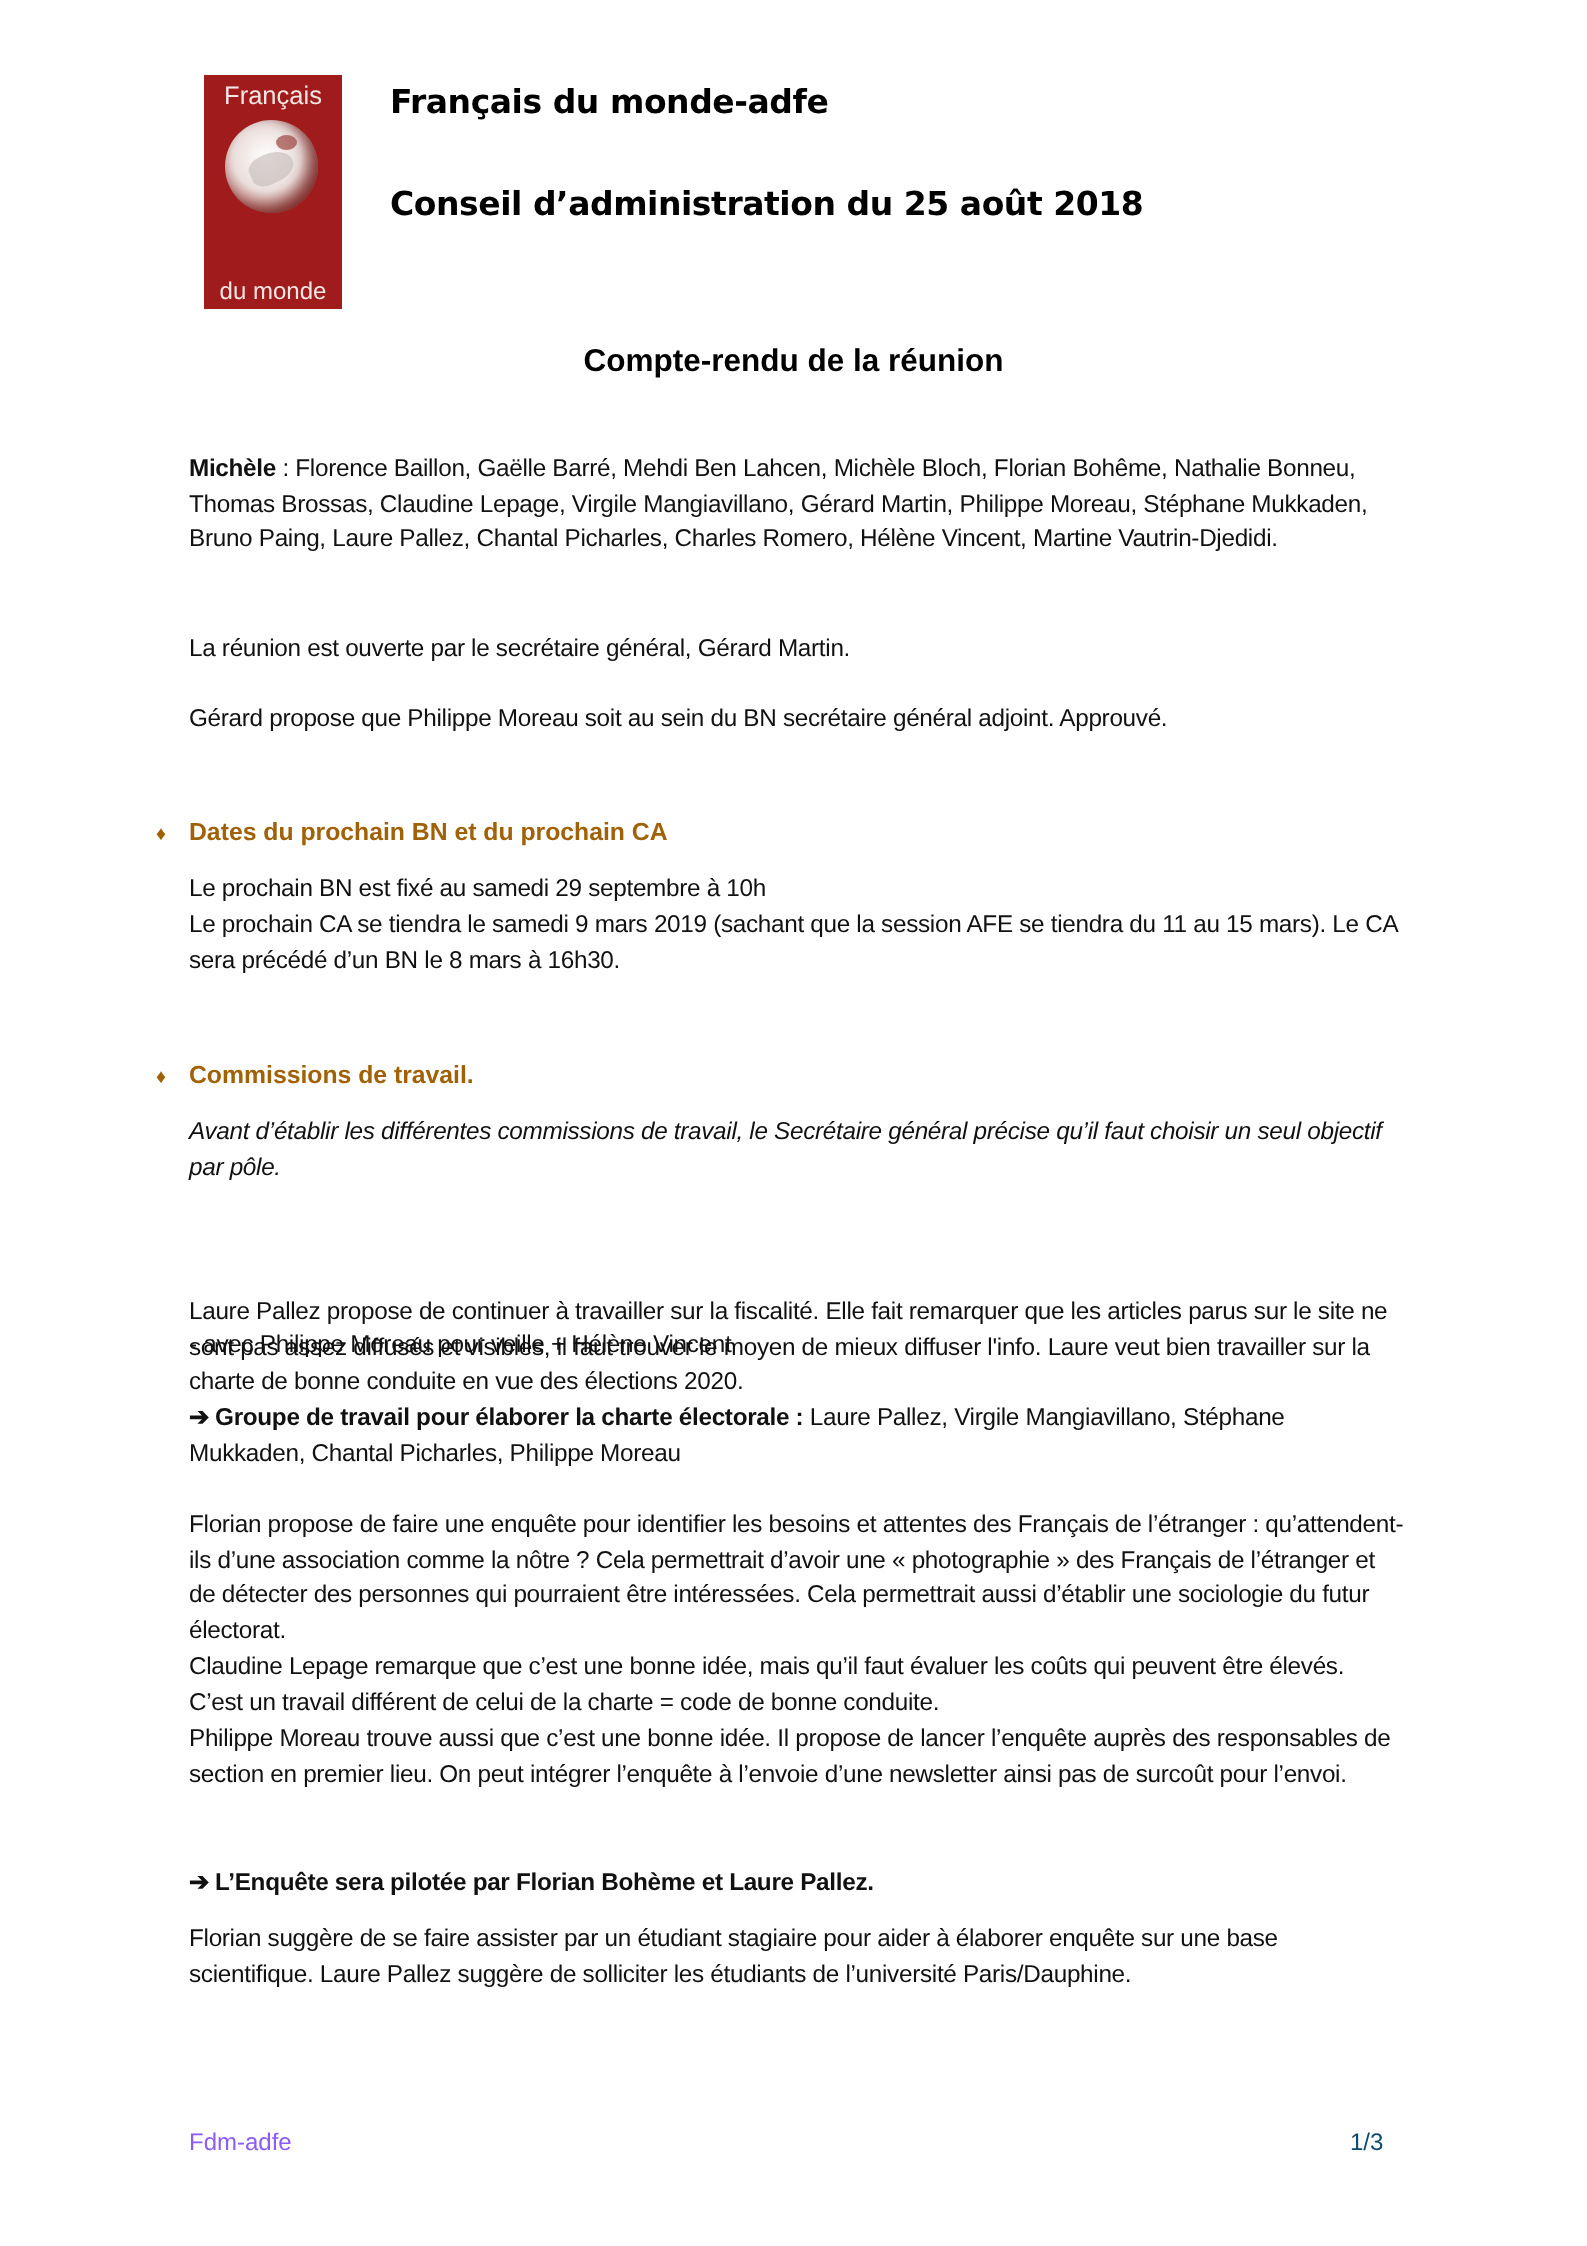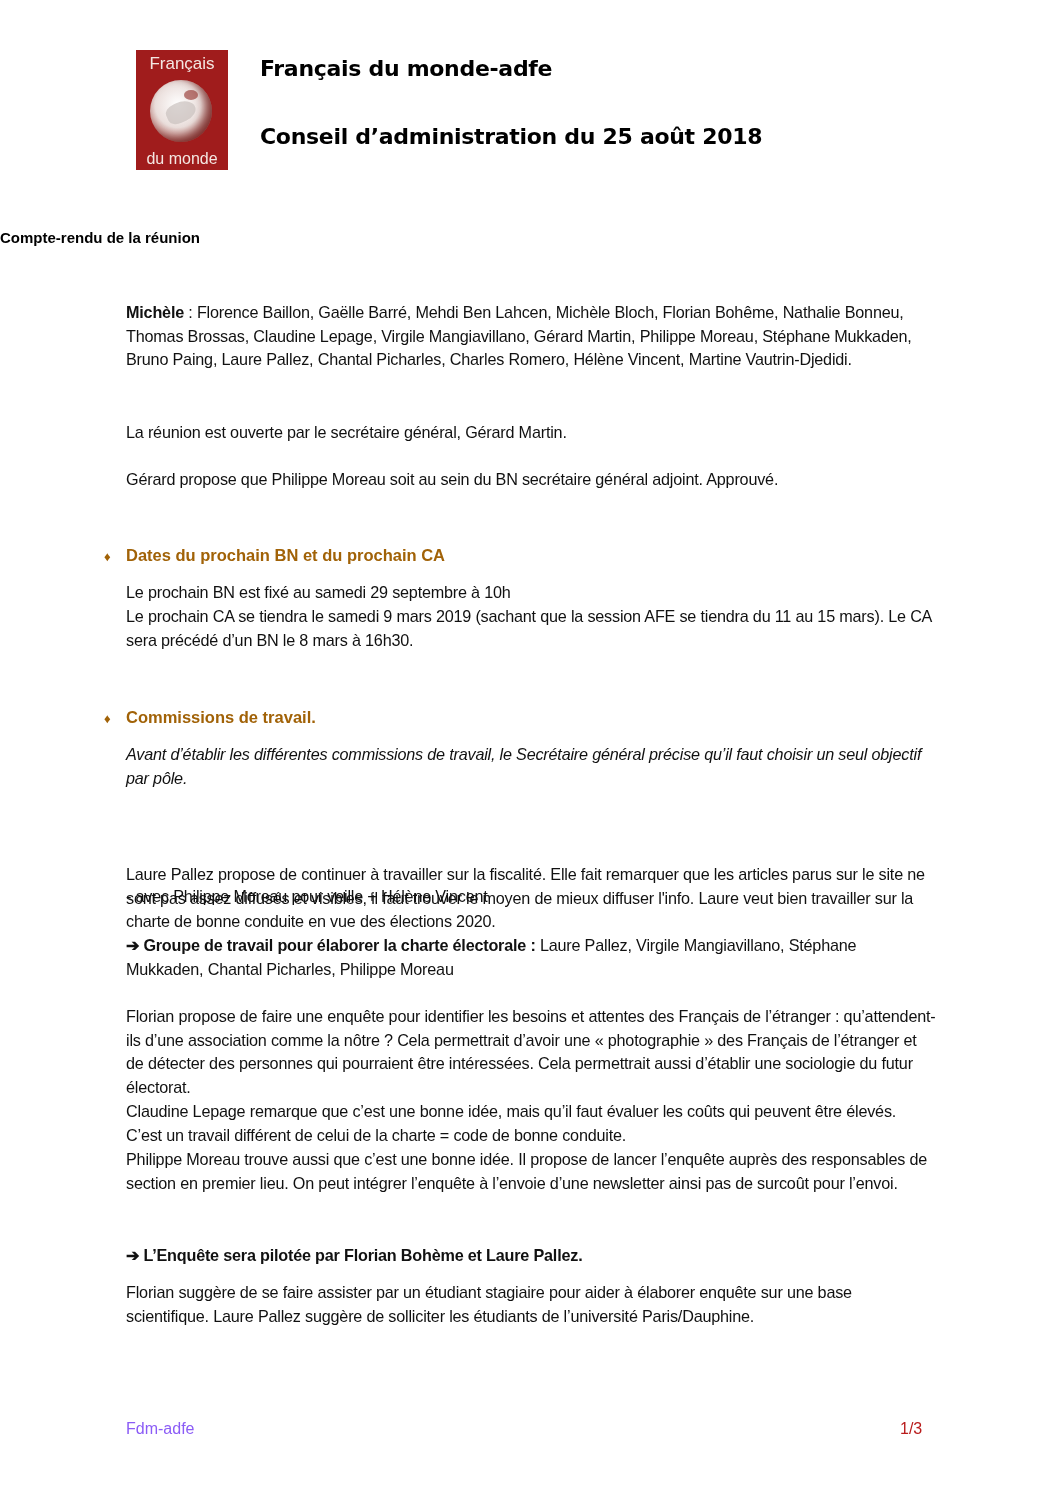--- a/index.html
+++ b/index.html
@@ -1,44 +1,44 @@
 <!DOCTYPE html>
 <html><head>
 <meta charset="utf-8">
 <style>
   html, body { margin: 0; padding: 0; background: #ffffff; }
   body { width: 1058px; height: 1497px; position: relative; overflow: hidden;
          font-family: "Liberation Sans", sans-serif; color: #000; }
   .page { position: absolute; left: 0; top: 0; width: 1058px; height: 1497px; }
-  .logo { position: absolute; left: 136px; top: 50px; width: 92px; height: 120px;
+  .logo { position: absolute; left: 136px; top: 50px; width: 92px; height: 156px;
           background: #a01c1c; overflow: hidden; }
   .logo .top { position: absolute; left: 0; right: 0; top: 5px; text-align: center;
                color: #f4e7e2; font-size: 17px; line-height: 18px; font-family: "Liberation Sans", sans-serif; }
   .logo .bot { position: absolute; left: 0; right: 0; bottom: 2px; text-align: center;
                color: #f4e7e2; font-size: 16px; line-height: 18px; margin-top: 16px; }
   .logo .globe { position: absolute; left: 14px; top: 30px; width: 62px; height: 62px; border-radius: 50%;
                  background: radial-gradient(circle at 45% 40%, #ffffff 0%, #eadedb 45%, #b56a64 75%, #7d1414 100%);
                  box-shadow: inset -6px -4px 10px rgba(90,10,10,.6); }
   .logo .globe .land1 { position: absolute; left: 16px; top: 22px; width: 30px; height: 20px;
                         background: #c9c1be; border-radius: 40% 60% 50% 40%; transform: rotate(-25deg); opacity:.7;}
   .logo .globe .land2 { position: absolute; left: 34px; top: 10px; width: 14px; height: 10px;
                         background: #8f2a24; border-radius: 50%; opacity:.6;}
   .htitle { position: absolute; left: 260px; font-family: "DejaVu Sans", sans-serif; font-weight: bold;
             font-size: 22px; color: #000; white-space: nowrap; letter-spacing: -0.3px; }
-  .doc-title { position: absolute; left: 0; width: 1058px; top: 229px; 
-               font-family: "Liberation Sans", sans-serif; font-weight: bold; font-size: 15px; }
+  .doc-title { position: absolute; left: 0; width: 1058px; top: 229px; text-align: center;
+               font-family: "Liberation Sans", sans-serif; font-weight: bold; font-size: 21px; }
   .body-text { position: absolute; left: 126px; width: 810px; font-family: "Liberation Sans", sans-serif;
                font-size: 16.2px; line-height: 23.5px; color: #111; letter-spacing: -0.2px; }
   .body-text b { font-weight: bold; }
   .section-head { position: absolute; left: 104px; font-family: "Liberation Sans", sans-serif;
                   font-weight: bold; font-size: 16.5px; color: #a16207; white-space: nowrap; }
   .section-head .diamond { display: inline-block; width: 14px; font-size: 13px; margin-right: 8px; }
   .arrow { font-weight: bold; margin-right: 4px; }
   .footer-left { position: absolute; left: 126px; top: 1420px; font-size: 16px; color: #8b5cf6; }
-  .footer-right { position: absolute; left: 900px; top: 1420px; font-size: 16px; color: #b91c1c; }
+  .footer-right { position: absolute; left: 900px; top: 1420px; font-size: 16px; color: #0c4a6e; }
   p { margin: 0; }
 </style>
 </head>
 <body>
 
 <div class="page">
 
   <div class="logo">
     <div class="top">Français</div>
     <div class="globe">

